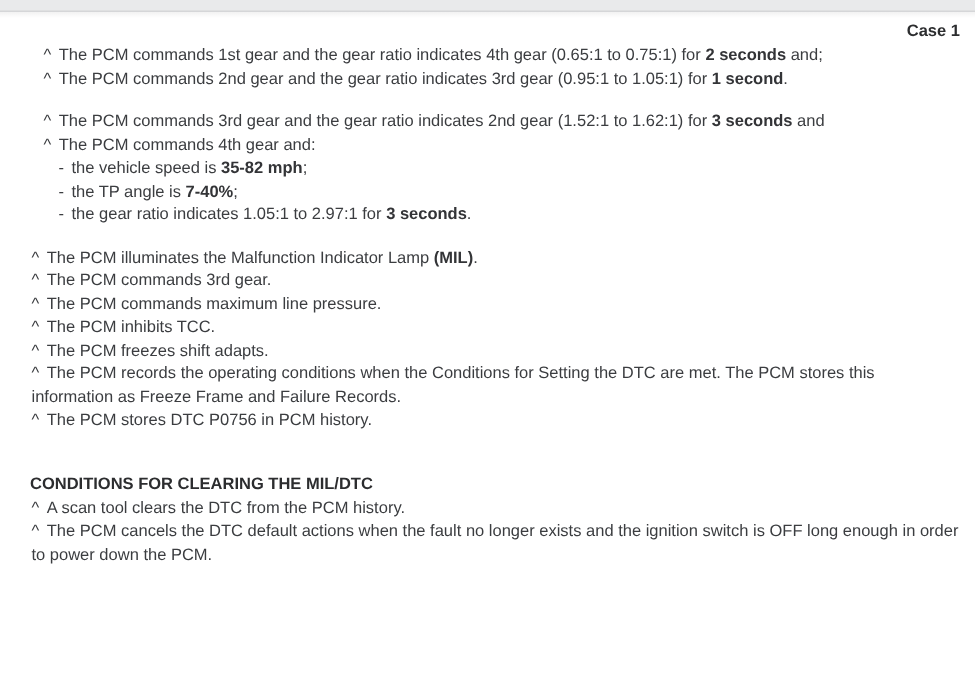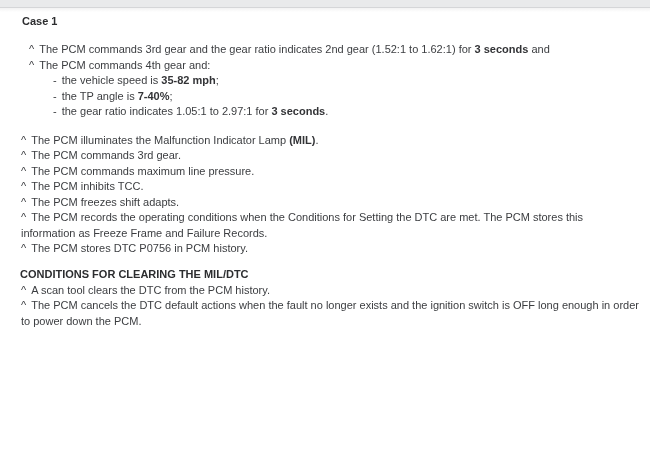--- a/index.html
+++ b/index.html
@@ -23,54 +23,56 @@
     height: 4px;
     background: linear-gradient(rgba(0,0,0,0.05), rgba(0,0,0,0));
   }
   .content {
     padding: 1px 10px 0 20px;
     box-sizing: border-box;
     width: 650px;
   }
   .section { margin-top: 13px; }
   .section:first-child { margin-top: 0; }
-  .section.last { margin-top: 9px; }
+  .section.last { margin-top: 26px; }
   .section-heading {
     font-size: 11px;
     font-weight: bold;
     color: #2c2d2f;
     line-height: 16px;
     margin: 0 0 1px 0;
   }
   p.li {
     margin: 0;
     line-height: 15.5px;
   }
-  .case .section-heading { margin-left: 2px; }
+  .case .section-heading { margin-left: 2px; text-align: right; }
   .case p.l1 { margin-left: 9px; }
-  .case p.l2 { margin-left: 33px; }
+  .case p.l2 { margin-left: 19px; }
   .plain p.l1 { margin-left: 1px; }
   .marker {
     display: inline;
     margin-right: 5px;
     color: #3b3d40;
   }
   .l2 .marker { margin-right: 5px; }
   b { font-weight: bold; color: #333437; }
 </style>
 </head>
 <body>
 
 <div class="topbar"></div>
 <div class="topshadow"></div>
 
 <div class="content">
 
   <div class="section case">
     <h2 class="section-heading">Case 1</h2>
+    <p class="li l1"><span class="marker">^</span><span>The PCM commands 1st gear and the gear ratio indicates 4th gear (0.65:1 to 0.75:1) for <b>2 seconds</b> and;</span></p>
+    <p class="li l1"><span class="marker">^</span><span>The PCM commands 2nd gear and the gear ratio indicates 3rd gear (0.95:1 to 1.05:1) for <b>1 second</b>.</span></p>
   </div>
 
   <div class="section case">
     <p class="li l1"><span class="marker">^</span><span>The PCM commands 3rd gear and the gear ratio indicates 2nd gear (1.52:1 to 1.62:1) for <b>3 seconds</b> and</span></p>
     <p class="li l1"><span class="marker">^</span><span>The PCM commands 4th gear and:</span></p>
     <p class="li l2"><span class="marker">-</span><span>the vehicle speed is <b>35-82 mph</b>;</span></p>
     <p class="li l2"><span class="marker">-</span><span>the TP angle is <b>7-40%</b>;</span></p>
     <p class="li l2"><span class="marker">-</span><span>the gear ratio indicates 1.05:1 to 2.97:1 for <b>3 seconds</b>.</span></p>
   </div>
 

